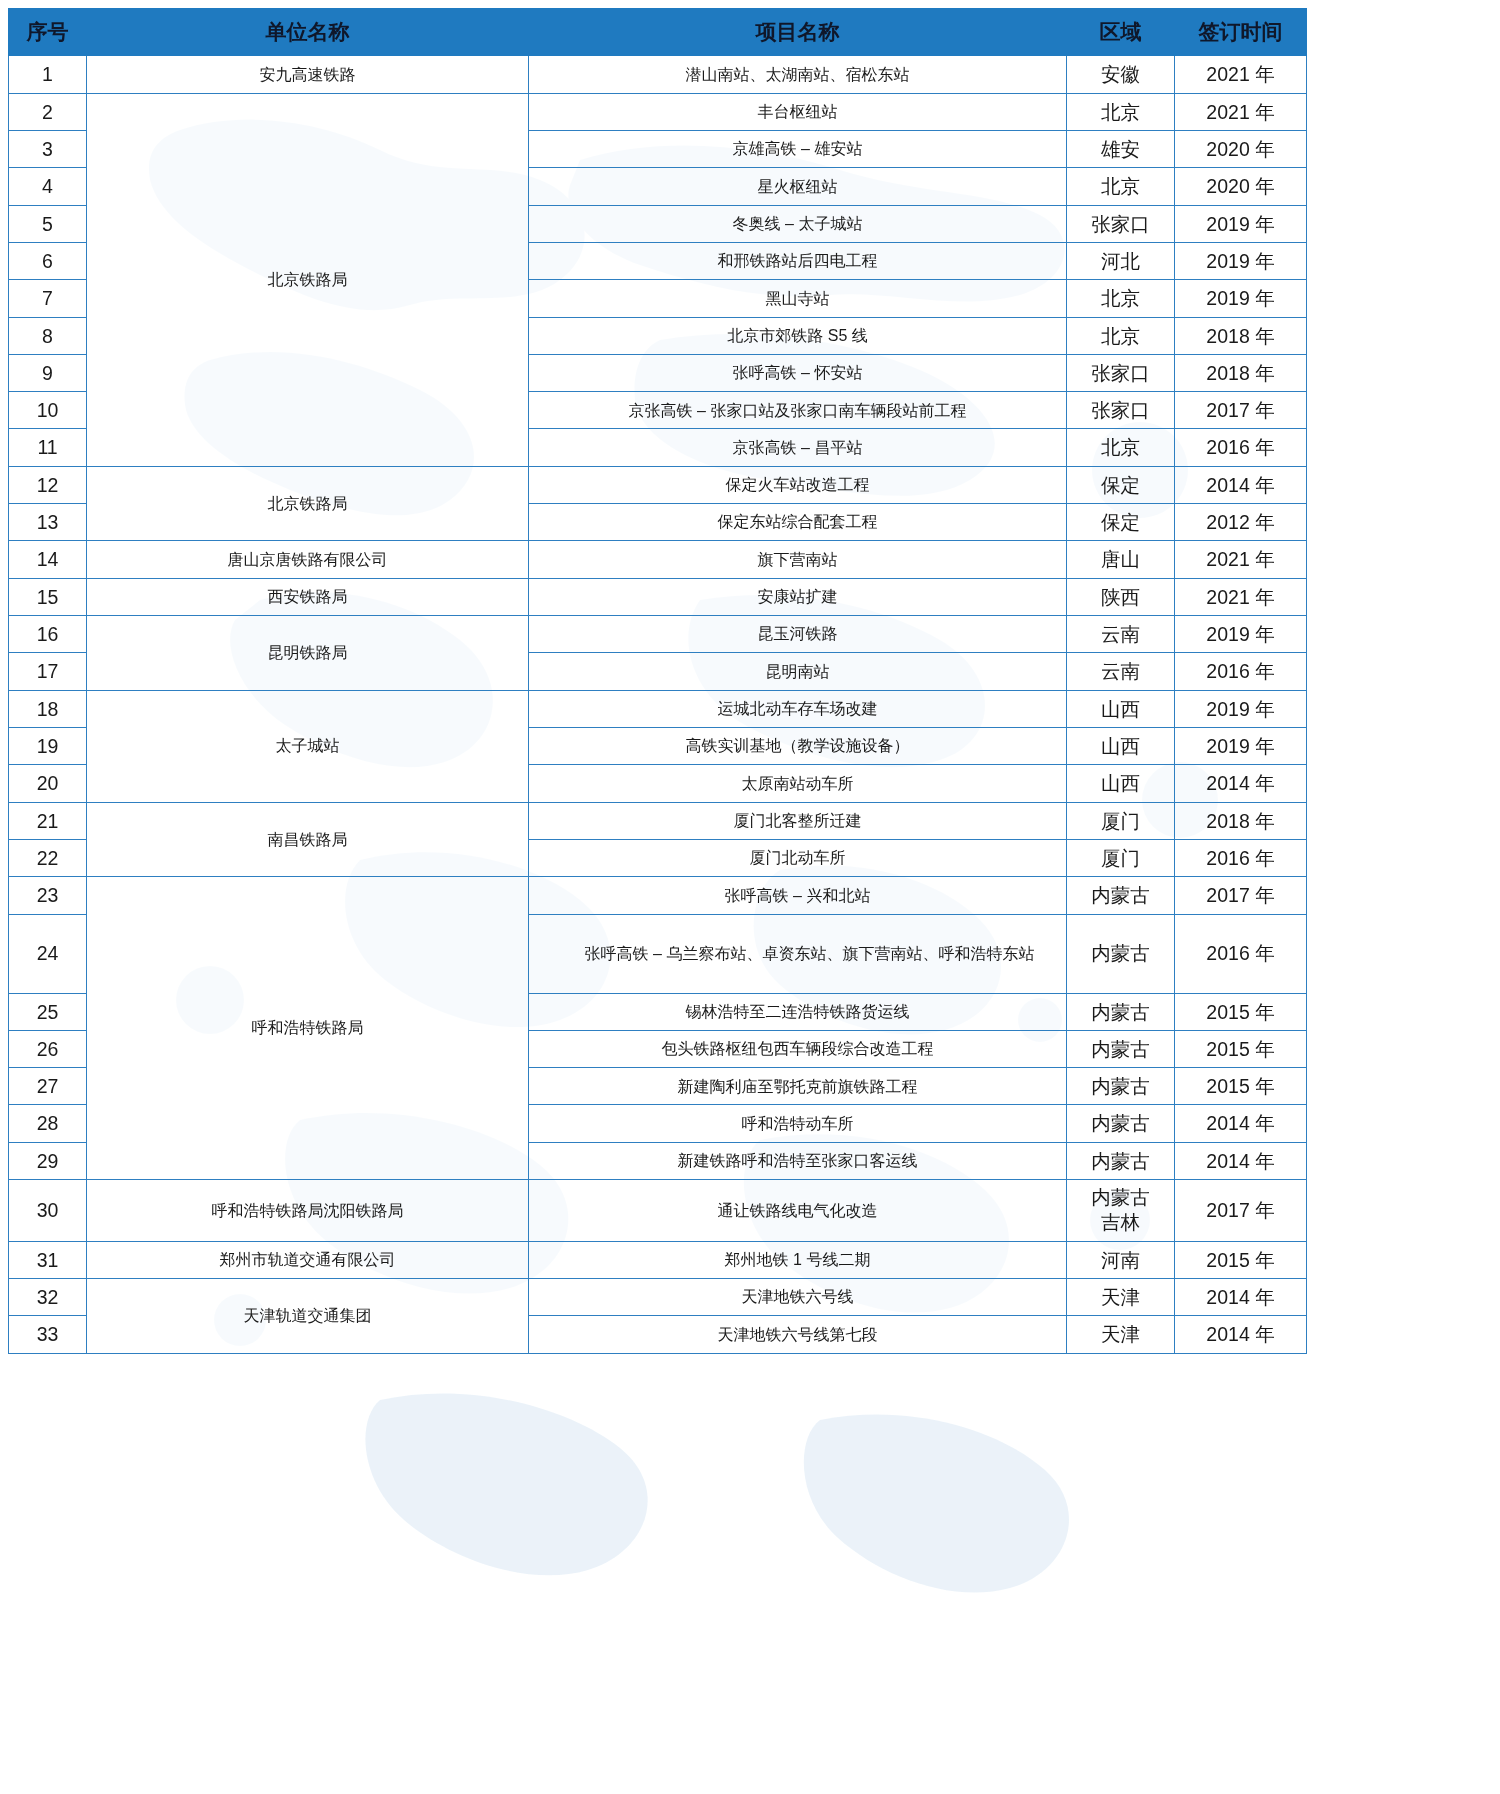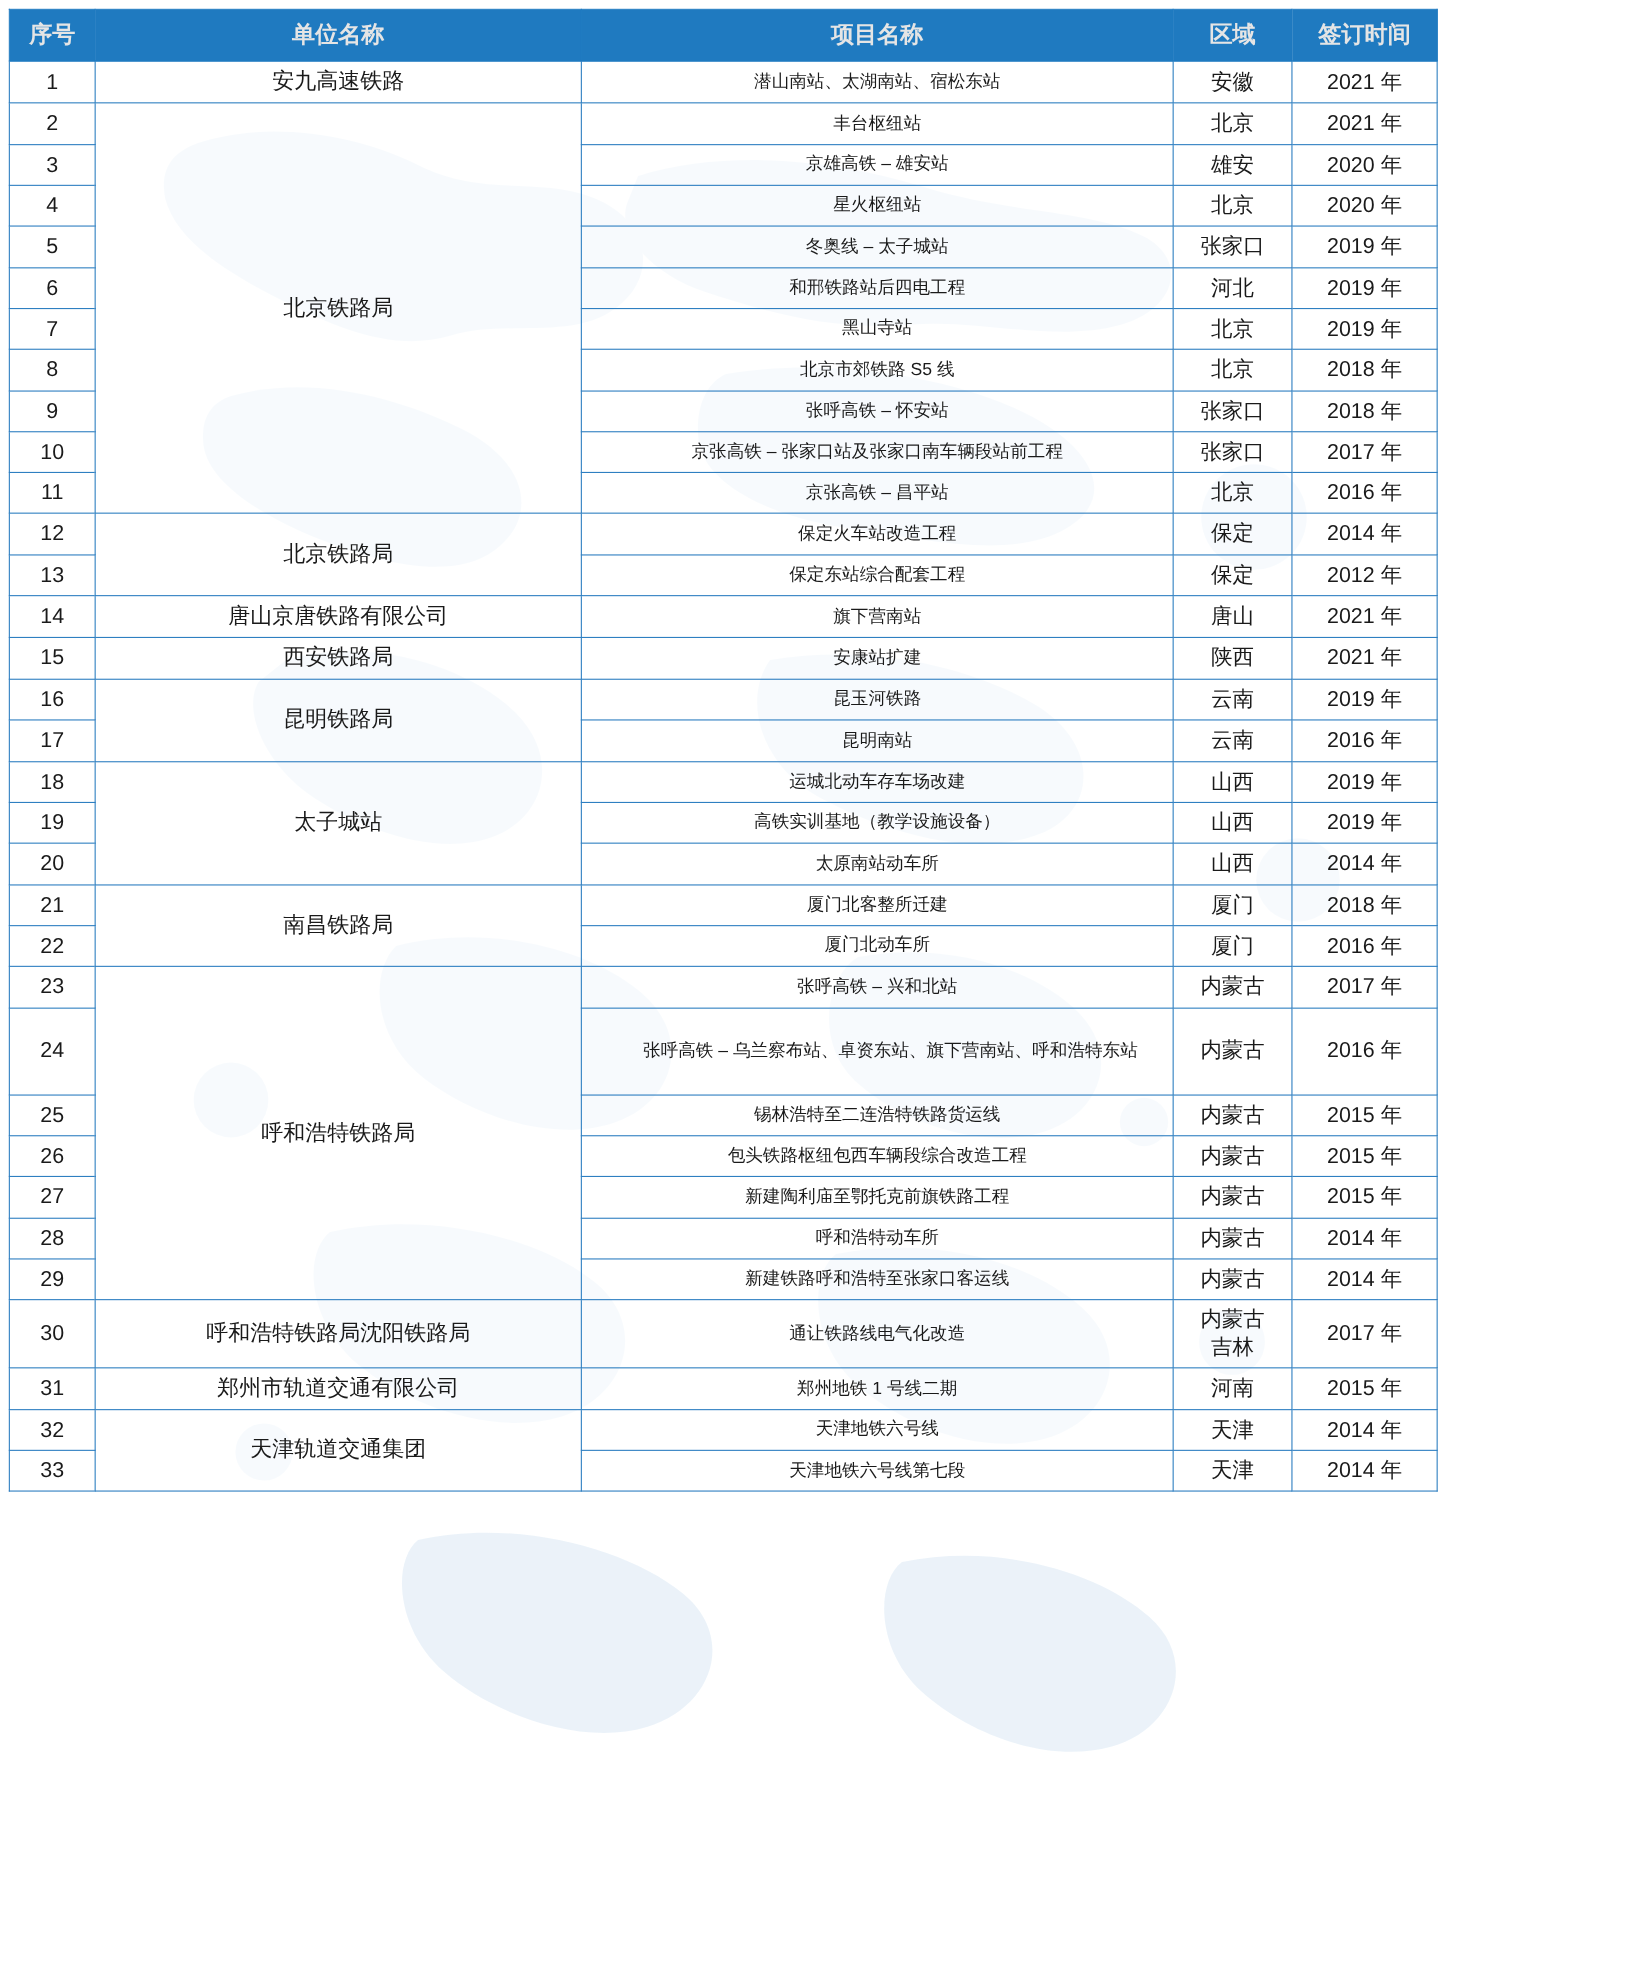--- a/index.html
+++ b/index.html
@@ -47,31 +47,31 @@
     border: 1px solid #2e7fc1;
     text-align: center;
     vertical-align: middle;
     font-size: 19.5px;
     line-height: 1.35;
     padding: 5px 4px;
     background: rgba(255,255,255,0.62);
   }
   table.data thead th {
     background: #1f7ac0;
-    color: #e5e5e5;
+    color: #0f172a;
     font-weight: bold;
     font-size: 21px;
     border-color: #1f7ac0;
     padding: 9px 4px;
   }
   table.data td.idx {
     font-size: 19.5px;
   }
   table.data td.unit {
-    font-size: 20px;
+    font-size: 16px;
   }
   table.data td.proj {
     font-size: 16px;
   }
   td.two-line {
     line-height: 1.45;
   }
   .nowrap-date { white-space: nowrap; margin-top: 24px; }
 </style>
 </head>

